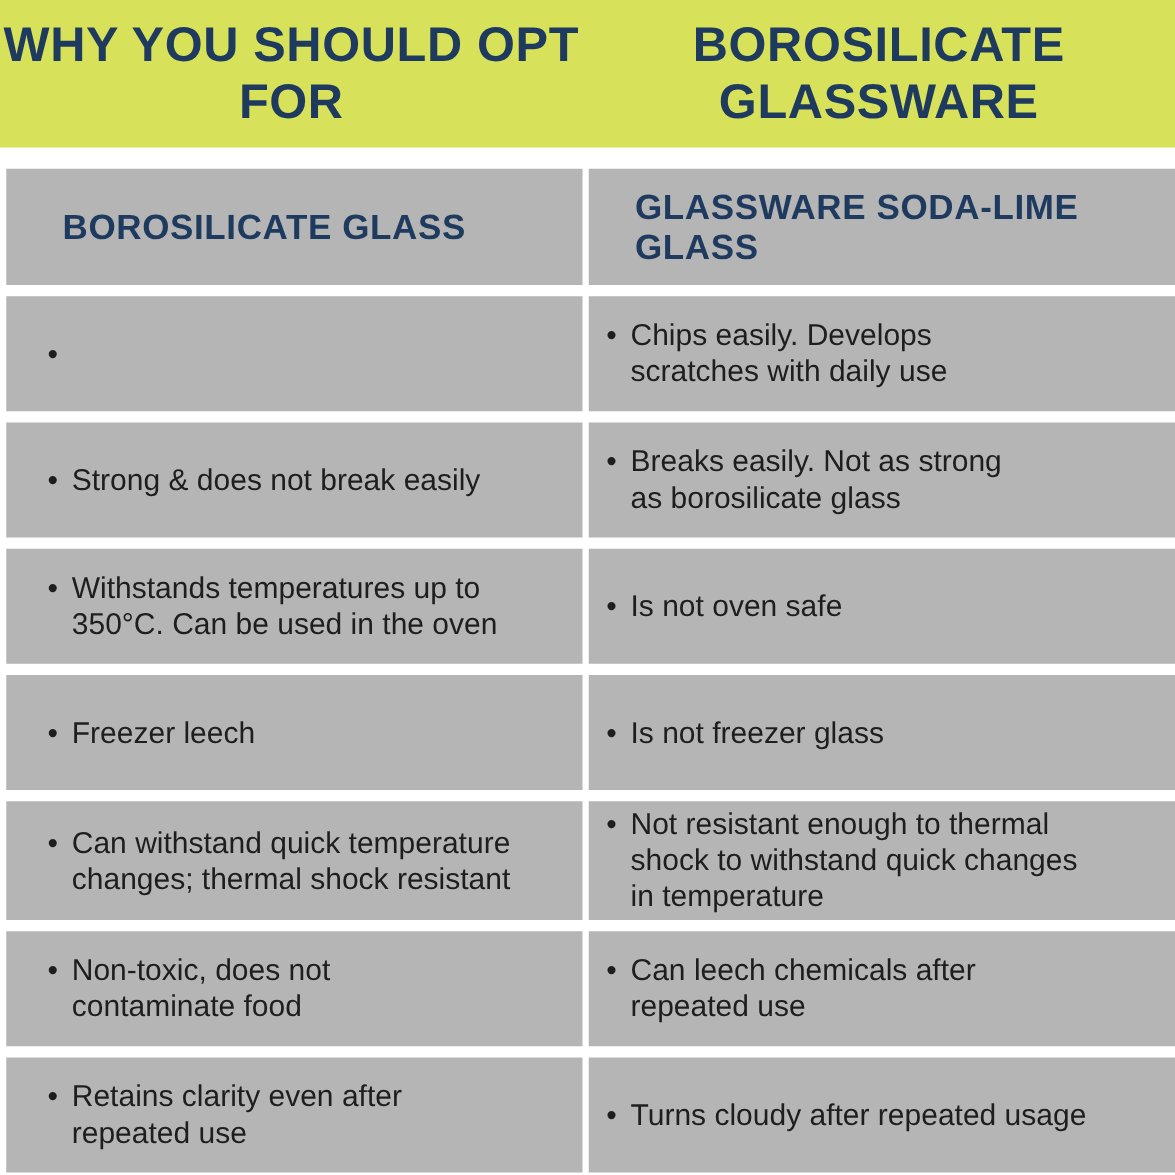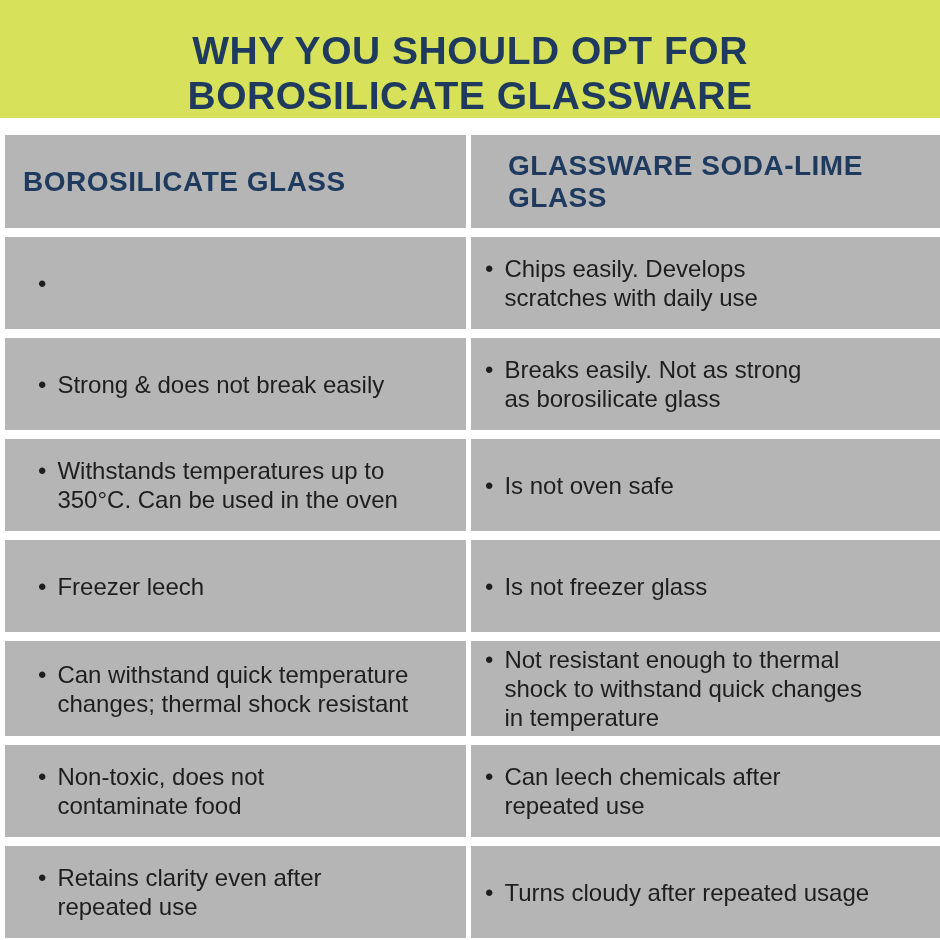--- a/index.html
+++ b/index.html
@@ -18,21 +18,21 @@
     height: 940px;
     background: var(--page-bg);
     overflow: hidden;
   }
 
   
   .banner {
     height: 118px;
     background: var(--banner-bg);
     display: flex;
-    flex-direction: column;
+    flex-direction: row;
     justify-content: flex-end;
     align-items: center;
   }
   .banner .title-line {
     color: var(--heading);
     font-weight: 700;
     font-size: 39px;
     line-height: 45px;
     letter-spacing: 0.5px;
     text-align: center;
@@ -57,21 +57,21 @@
   }
   .cell.left { width: 461px; }
   .cell.right { width: 469px; }
   .header-row .cell { min-height: 93px; }
 
   .header-text {
     color: var(--heading);
     font-weight: 700;
     font-size: 28px;
     letter-spacing: 0.5px;
-    padding-left: 18px;
+    padding-left: 45px;
   }
   .cell.right .header-text { padding-left: 37px; }
 
   .item {
     display: flex;
     align-items: flex-start;
     column-gap: 11px;
     padding: 4px 12px 4px 33px;
   }
   .cell.right .item { padding-left: 14px; }

